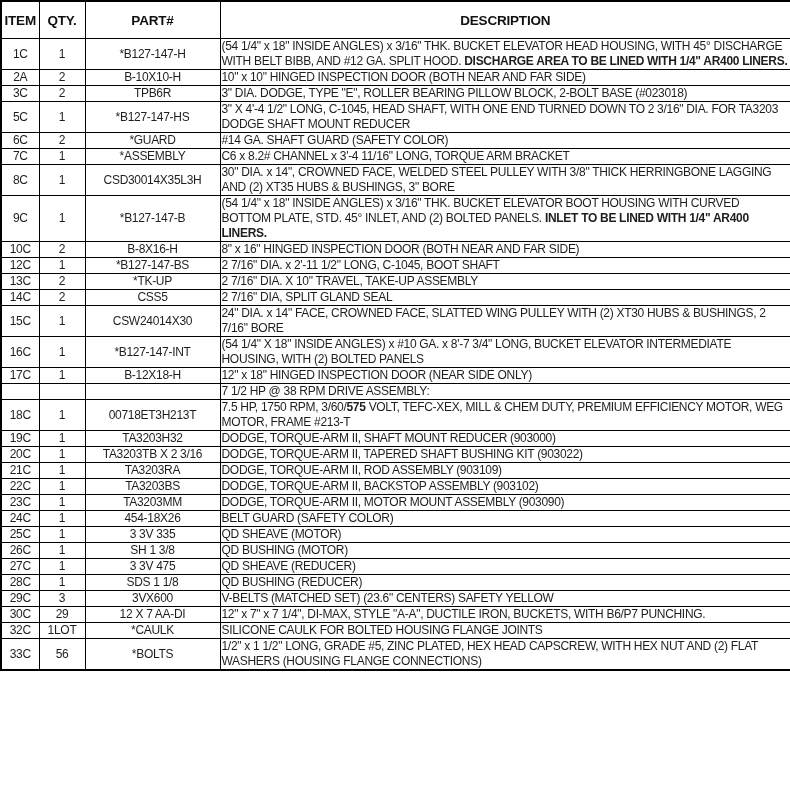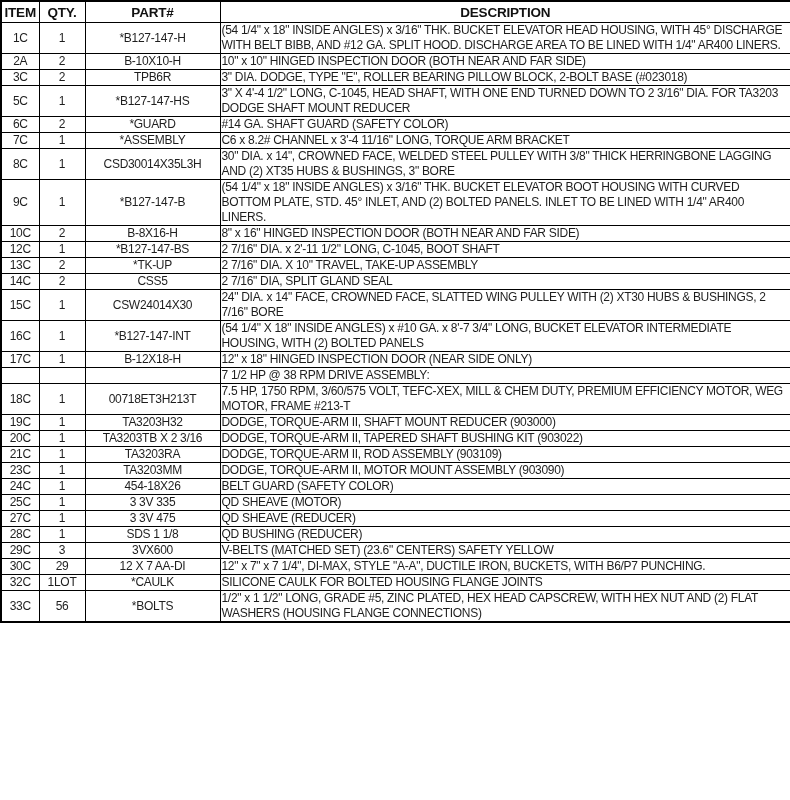--- a/index.html
+++ b/index.html
@@ -21,41 +21,41 @@
   table.parts th, table.parts td {
     border: 1.5px solid #000;
     overflow: hidden;
   }
   table.parts th {
     font-size: 13.5px;
     font-weight: bold;
     letter-spacing: -0.2px;
     height: 20px;
     text-align: center;
-    padding: 0 1px;
+    padding: 8px 1px;
     color: #111;
   }
   table.parts td {
     font-size: 12px;
     line-height: 15px;
     letter-spacing: -0.3px;
     height: 15px;
     padding: 0 1px;
     vertical-align: middle;
   }
   td.c-item, td.c-qty, td.c-part {
     text-align: center;
     white-space: nowrap;
   }
   td.c-desc {
     text-align: left;
     padding-left: 3px;
     padding-right: 2px;
   }
-  .bold { font-weight: normal; }
+  .bold { font-weight: bold; }
   col.w-item { width: 38px; }
   col.w-qty  { width: 46px; }
   col.w-part { width: 135px; }
   col.w-desc { width: 571px; }
 </style>
 </head>
 <body>
 
 <div class="page">
   <table class="parts">
@@ -188,36 +188,48 @@
           <td class="c-part">TA3203TB X 2 3/16</td>
           <td class="c-desc">DODGE, TORQUE-ARM II, TAPERED SHAFT BUSHING KIT (903022)</td>
         </tr>
         <tr>
           <td class="c-item">21C</td>
           <td class="c-qty">1</td>
           <td class="c-part">TA3203RA</td>
           <td class="c-desc">DODGE, TORQUE-ARM II, ROD ASSEMBLY (903109)</td>
         </tr>
         <tr>
+          <td class="c-item">22C</td>
+          <td class="c-qty">1</td>
+          <td class="c-part">TA3203BS</td>
+          <td class="c-desc">DODGE, TORQUE-ARM II, BACKSTOP ASSEMBLY (903102)</td>
+        </tr>
+        <tr>
           <td class="c-item">23C</td>
           <td class="c-qty">1</td>
           <td class="c-part">TA3203MM</td>
           <td class="c-desc">DODGE, TORQUE-ARM II, MOTOR MOUNT ASSEMBLY (903090)</td>
         </tr>
         <tr>
           <td class="c-item">24C</td>
           <td class="c-qty">1</td>
           <td class="c-part">454-18X26</td>
           <td class="c-desc">BELT GUARD (SAFETY COLOR)</td>
         </tr>
         <tr>
           <td class="c-item">25C</td>
           <td class="c-qty">1</td>
           <td class="c-part">3 3V 335</td>
           <td class="c-desc">QD SHEAVE (MOTOR)</td>
+        </tr>
+        <tr>
+          <td class="c-item">26C</td>
+          <td class="c-qty">1</td>
+          <td class="c-part">SH 1 3/8</td>
+          <td class="c-desc">QD BUSHING (MOTOR)</td>
         </tr>
         <tr>
           <td class="c-item">27C</td>
           <td class="c-qty">1</td>
           <td class="c-part">3 3V 475</td>
           <td class="c-desc">QD SHEAVE (REDUCER)</td>
         </tr>
         <tr>
           <td class="c-item">28C</td>
           <td class="c-qty">1</td>

